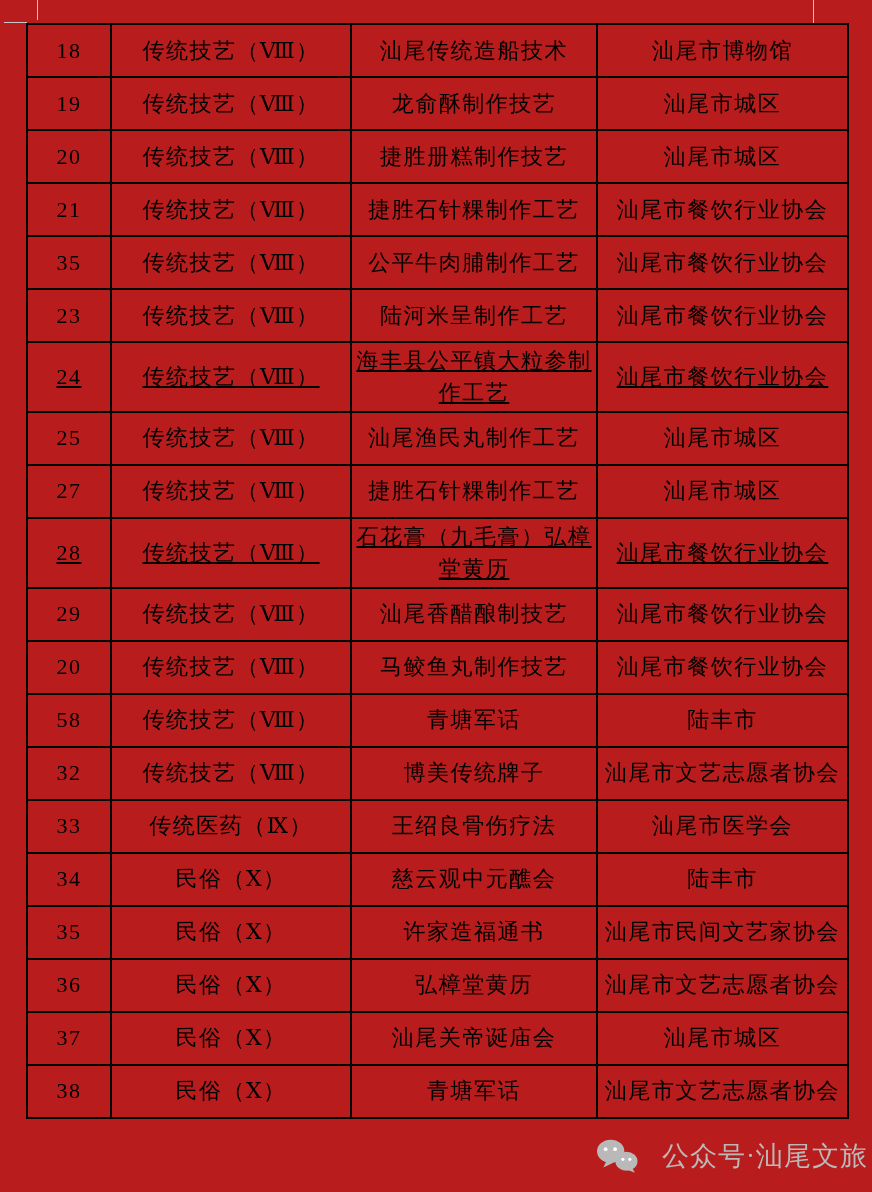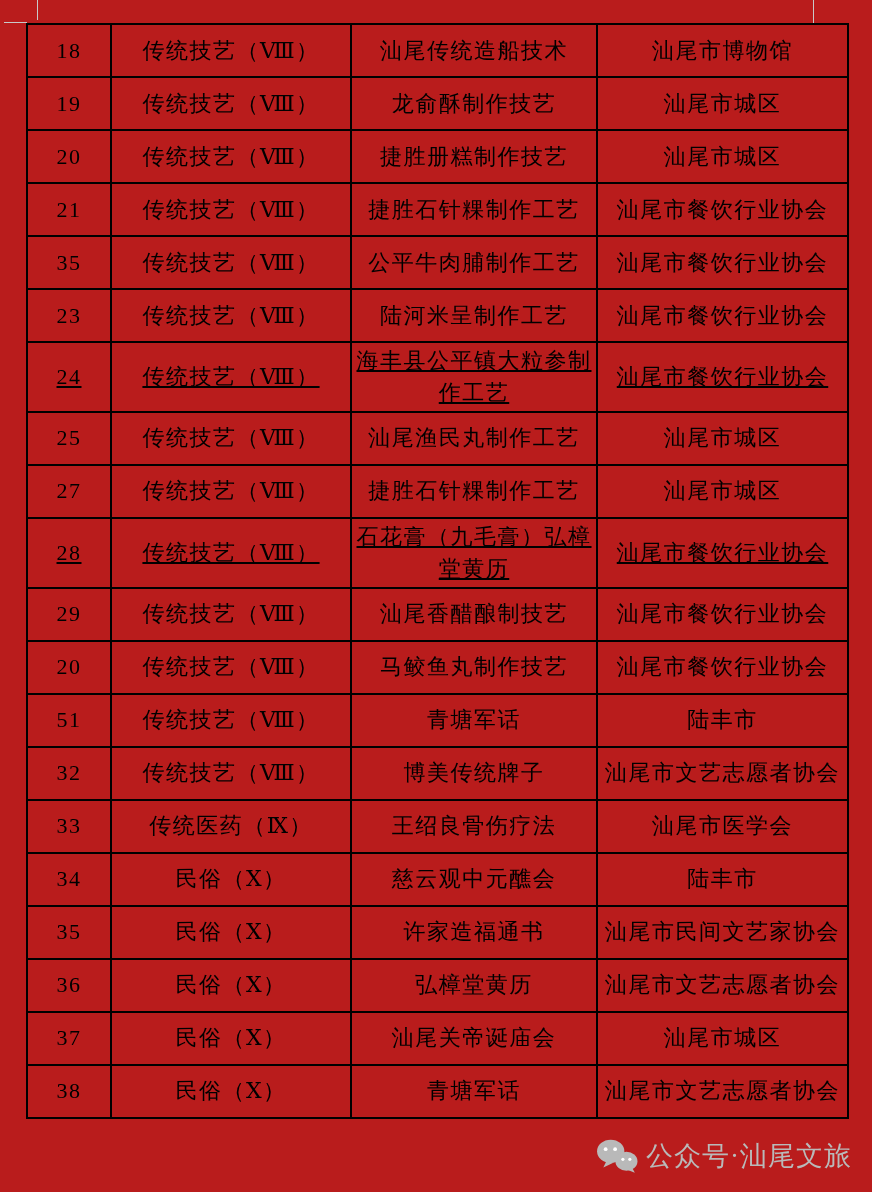--- a/index.html
+++ b/index.html
@@ -34,21 +34,21 @@
     line-height:1.45;
     padding:2px 4px;
     overflow:hidden;
   }
   table.heritage tr      { height:53px; }
   table.heritage tr.tall { height:69px;text-decoration:underline; }
   td.c-no { letter-spacing:2px; }
 
   .watermark {
     position:absolute; left:596px; top:1138px;
-    display:flex; align-items:center; gap:8px;
+    display:flex; align-items:center; gap:24px;
     color:#b9b9b9;
     white-space:nowrap;
   }
   .wm-icon { width:42px; height:36px; flex:0 0 auto; }
   .wm-icon svg { width:42px; height:36px; display:block; }
   .wm-text { font-size:27px; letter-spacing:1px; }
 </style>
 </head>
 <body>
 
@@ -132,21 +132,21 @@
         <td>汕尾香醋酿制技艺</td>
         <td>汕尾市餐饮行业协会</td>
       </tr>
       <tr>
         <td class="c-no">20</td>
         <td>传统技艺（Ⅷ）</td>
         <td>马鲛鱼丸制作技艺</td>
         <td>汕尾市餐饮行业协会</td>
       </tr>
       <tr>
-        <td class="c-no">51</td>
+        <td class="c-no">58</td>
         <td>传统技艺（Ⅷ）</td>
         <td>青塘军话</td>
         <td>陆丰市</td>
       </tr>
       <tr>
         <td class="c-no">32</td>
         <td>传统技艺（Ⅷ）</td>
         <td>博美传统牌子</td>
         <td>汕尾市文艺志愿者协会</td>
       </tr>

